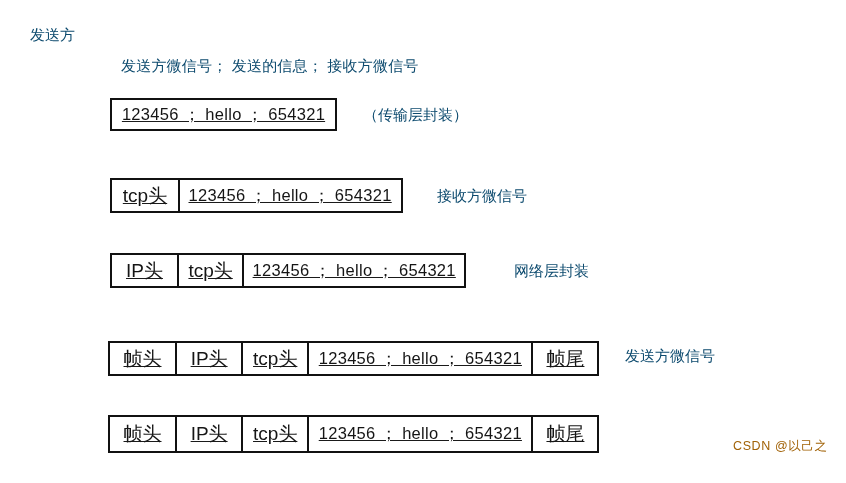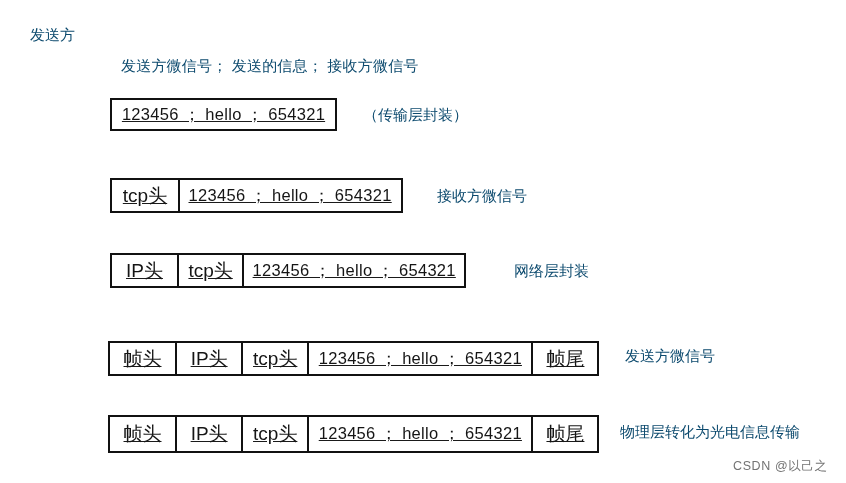--- a/index.html
+++ b/index.html
@@ -93,23 +93,23 @@
 
   #label-app  { left: 363px; top: 107px; }
   #label-tcp  { left: 437px; top: 188px; }
   #label-ip   { left: 493px; top: 263px; margin-left: 21px; }
   #label-link { left: 625px; top: 348px; }
   #label-phy  { left: 620px; top: 424px; }
 
   .watermark {
     position: absolute;
     left: 733px;
-    top: 458px;
+    top: 438px;
     font-size: 12.5px;
-    color: #737373;
+    color: #a16207;
     letter-spacing: 0.6px;
     white-space: nowrap;
   }
 </style>
 </head>
 <body>
 
 <div id="canvas">
 
   <div class="txt sender-label">发送方</div>
@@ -143,17 +143,16 @@
   </div>
   <div class="txt side-label" id="label-link">发送方微信号</div>
 
   <div class="row" id="row-phy">
     <div class="cell hdr c-frame">帧头</div>
     <div class="cell hdr c-ip">IP头</div>
     <div class="cell hdr c-tcp">tcp头</div>
     <div class="cell payload">123456 ；  hello ；  654321</div>
     <div class="cell hdr c-tail">帧尾</div>
   </div>
-  <div class="txt side-label" id="label-phy">物理层转化为光电信息传输</div>
 
   <div class="watermark">CSDN @以己之</div>
 
 </div>
 
 </body></html>

